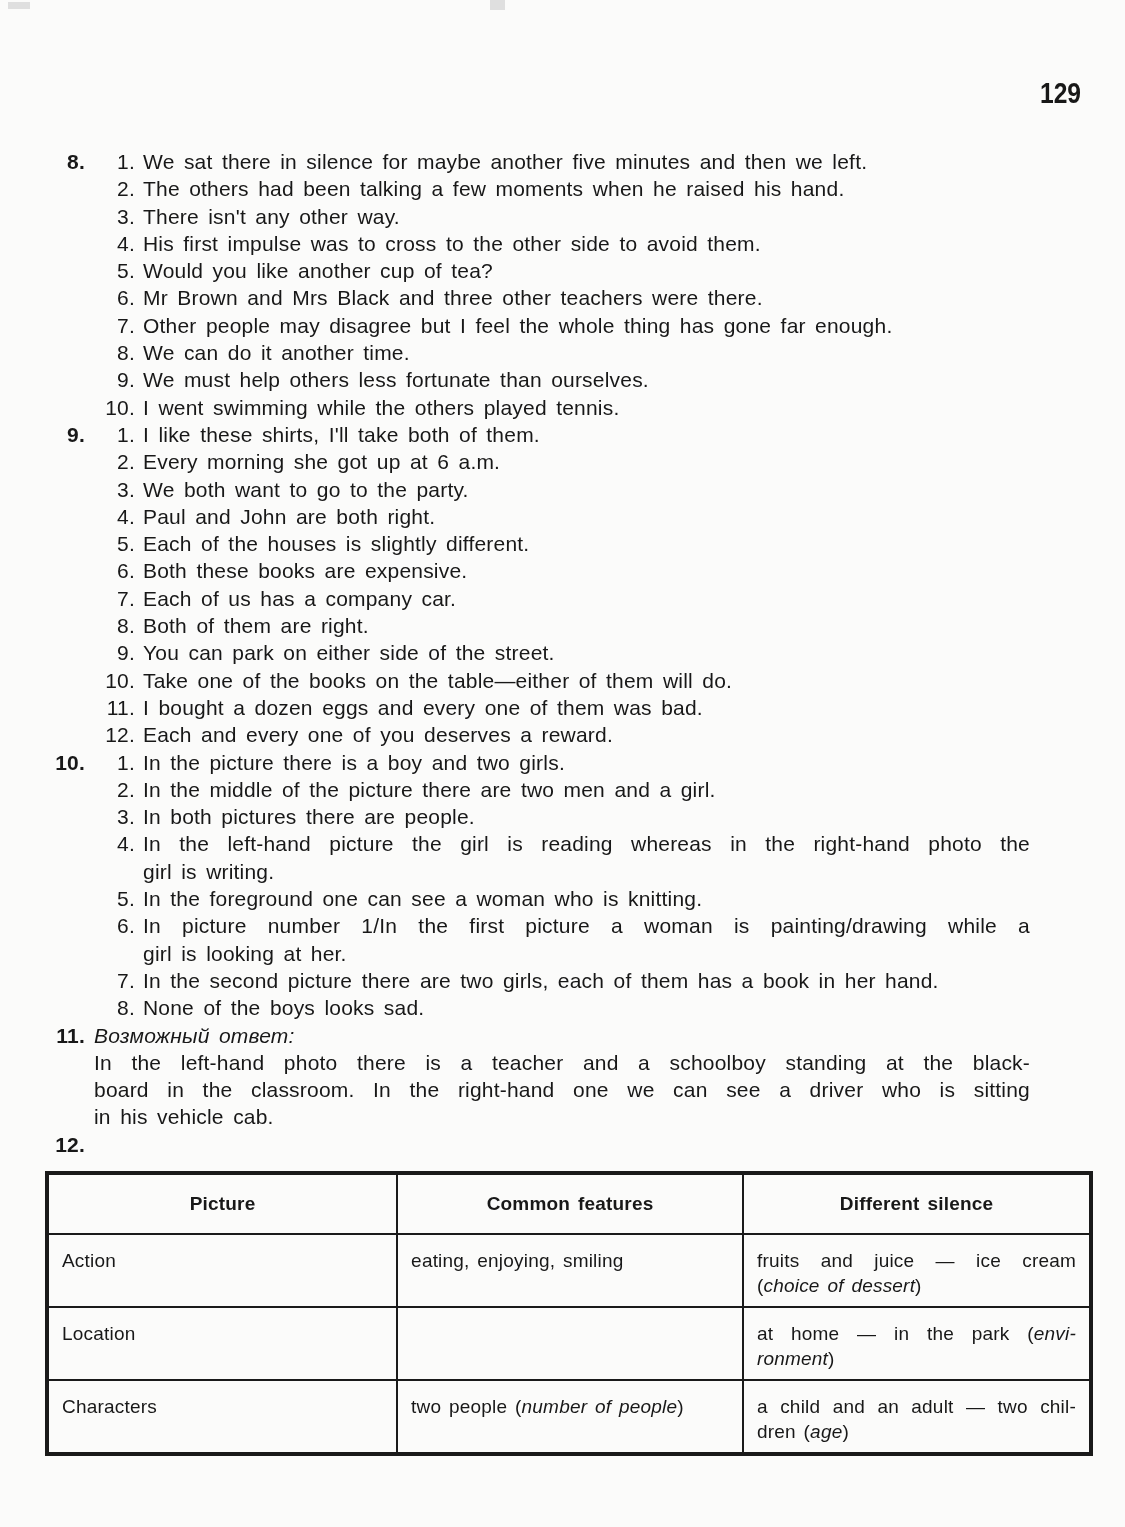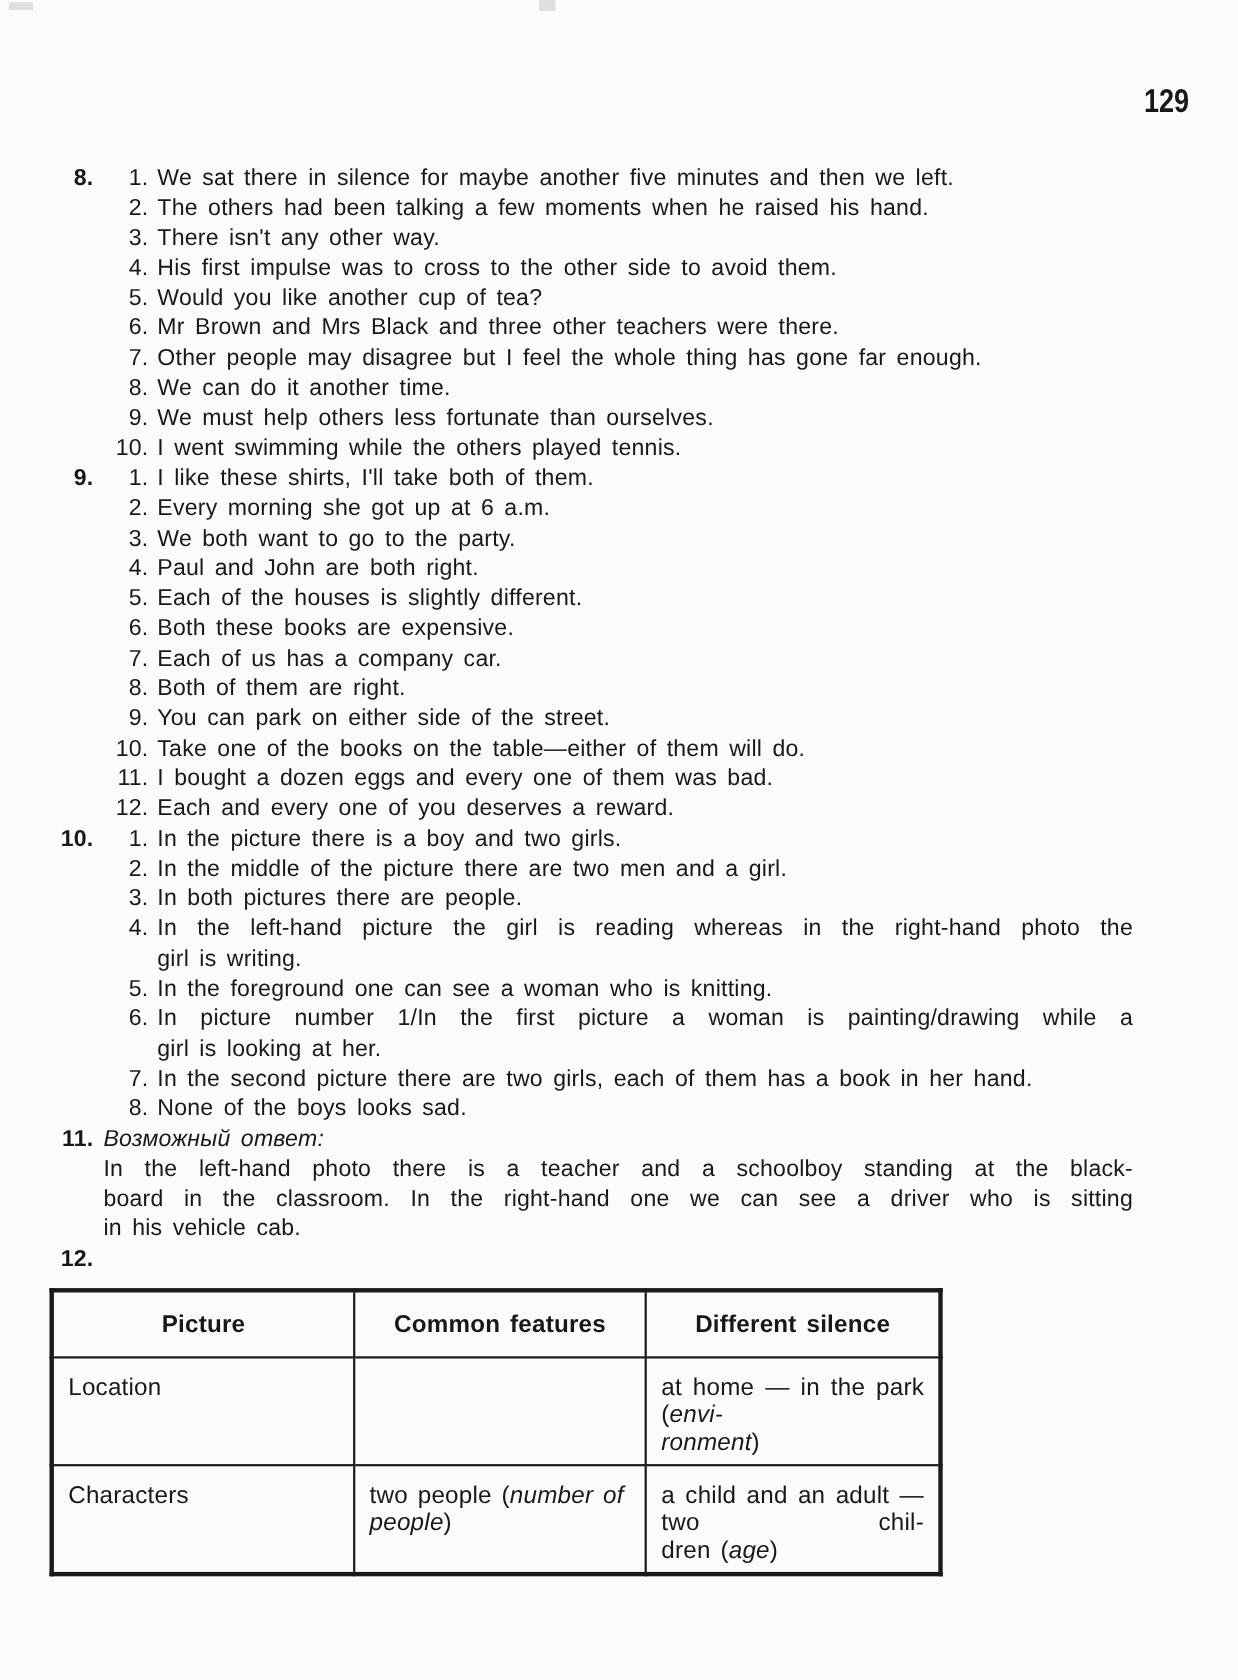--- a/index.html
+++ b/index.html
@@ -36,23 +36,23 @@
     flex:0 0 54px; box-sizing:border-box;
     text-align:right; padding-right:8px;
   }
   .item-text { flex:1; min-width:0; text-align:justify; }
   .jl { text-align:justify; text-align-last:justify; }
   .ans-heading { font-style:italic; }
   .it { font-style:italic; }
 
   .tbl-wrap { margin-top:13px; }
   table.answers {
-    width:812px; border-collapse:collapse;
+    width:1048px; border-collapse:collapse;
     border:4px solid #1a1a1a;
-    font-size:22px; line-height:25px;
+    font-size:19px; line-height:25px;
     letter-spacing:.2px; word-spacing:.12em;
   }
   table.answers th, table.answers td { border:2px solid #1a1a1a; }
   table.answers th {
     height:50px; text-align:center; vertical-align:middle;
     font-weight:700; padding:4px 8px;
   }
   table.answers td {
     vertical-align:top; padding:13px 13px 8px 13px;
   }
@@ -236,20 +236,30 @@
           <col class="c3">
         </colgroup>
         <thead>
           <tr>
             <th>Picture</th>
             <th>Common features</th>
             <th>Different silence</th>
           </tr>
         </thead>
         <tbody>
+          <tr class="r1">
+            <td>Action</td>
+            <td>
+              <div><span>eating, enjoying, smiling</span></div>
+            </td>
+            <td>
+              <div class="jl"><span>fruits and juice — ice cream</span></div>
+              <div><span>(</span><span class="it">choice of dessert</span><span>)</span></div>
+            </td>
+          </tr>
           <tr class="r2">
             <td>Location</td>
             <td></td>
             <td>
               <div class="jl"><span>at home — in the park (</span><span class="it">envi-</span></div>
               <div><span class="it">ronment</span><span>)</span></div>
             </td>
           </tr>
           <tr class="r3">
             <td>Characters</td>

